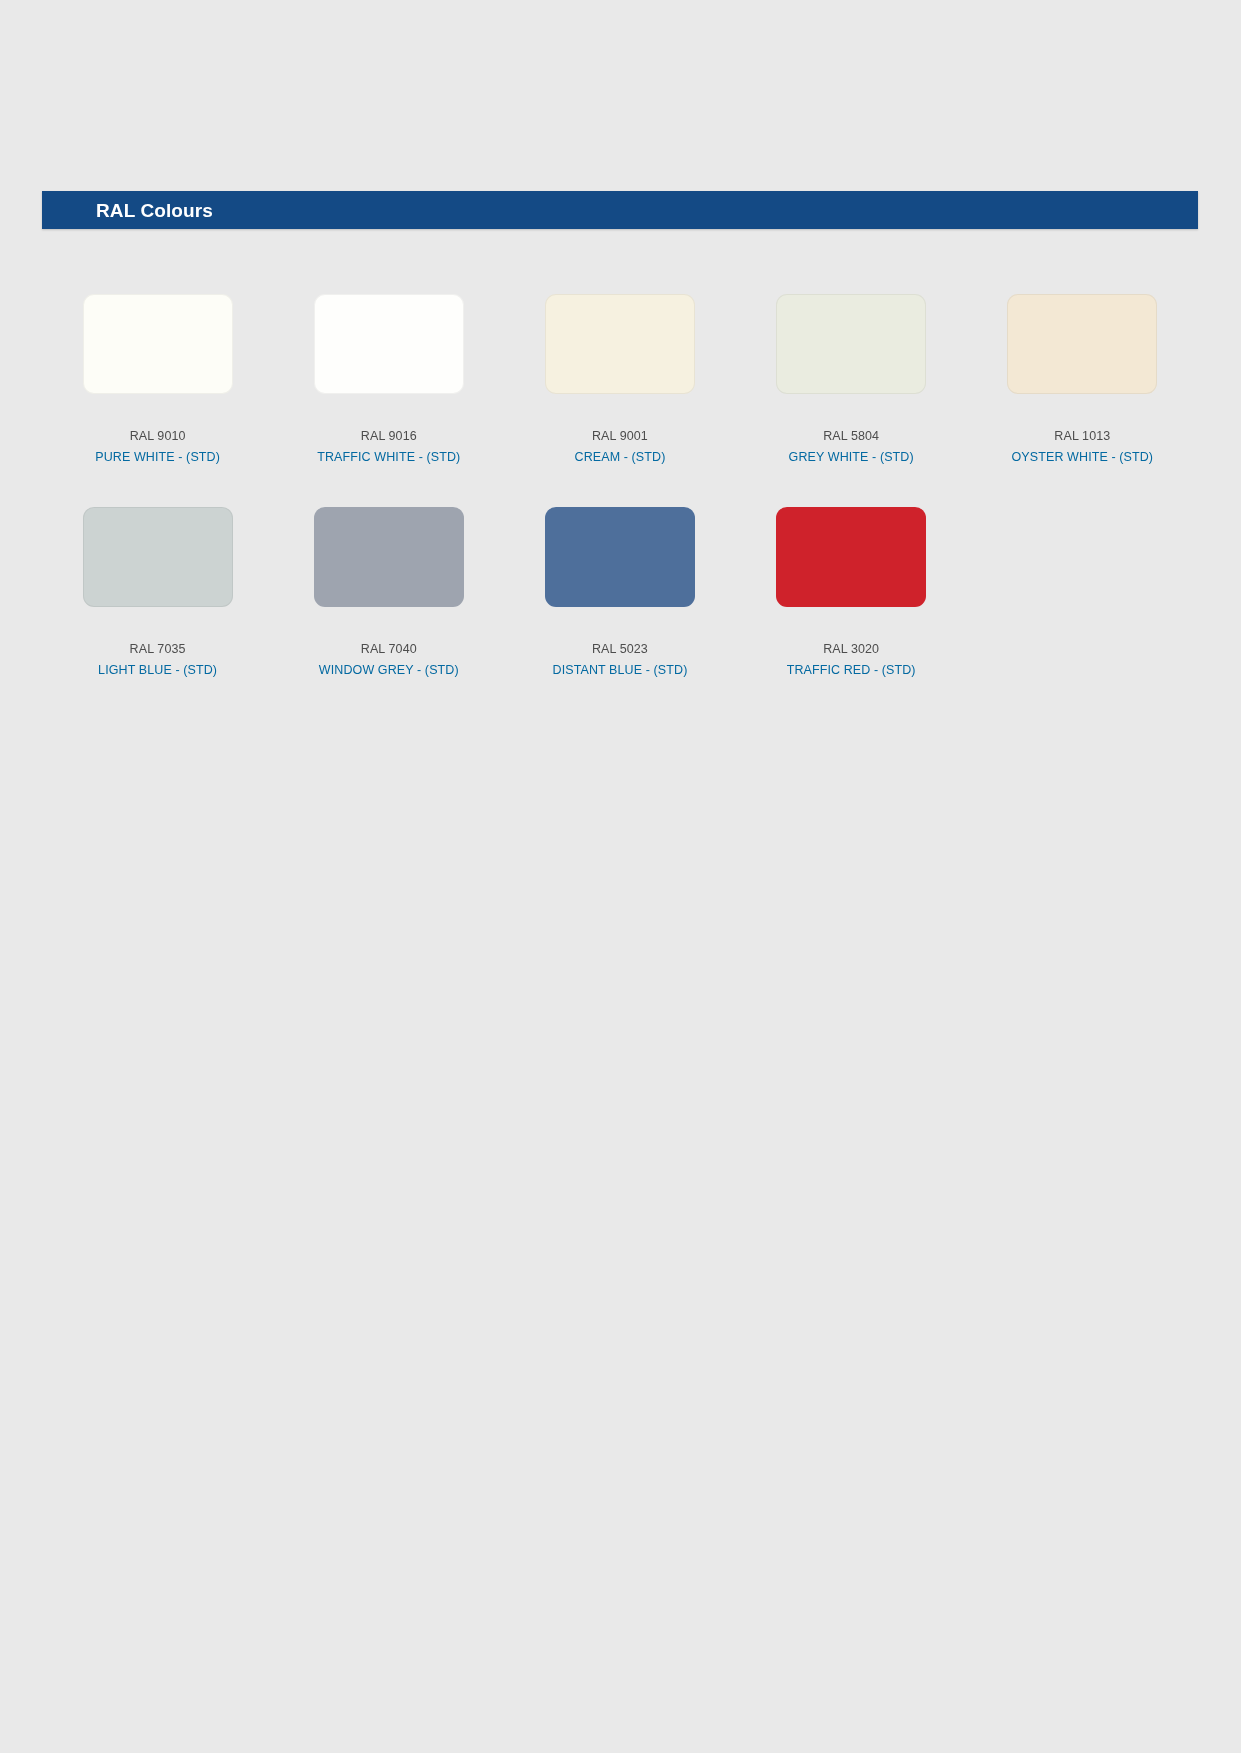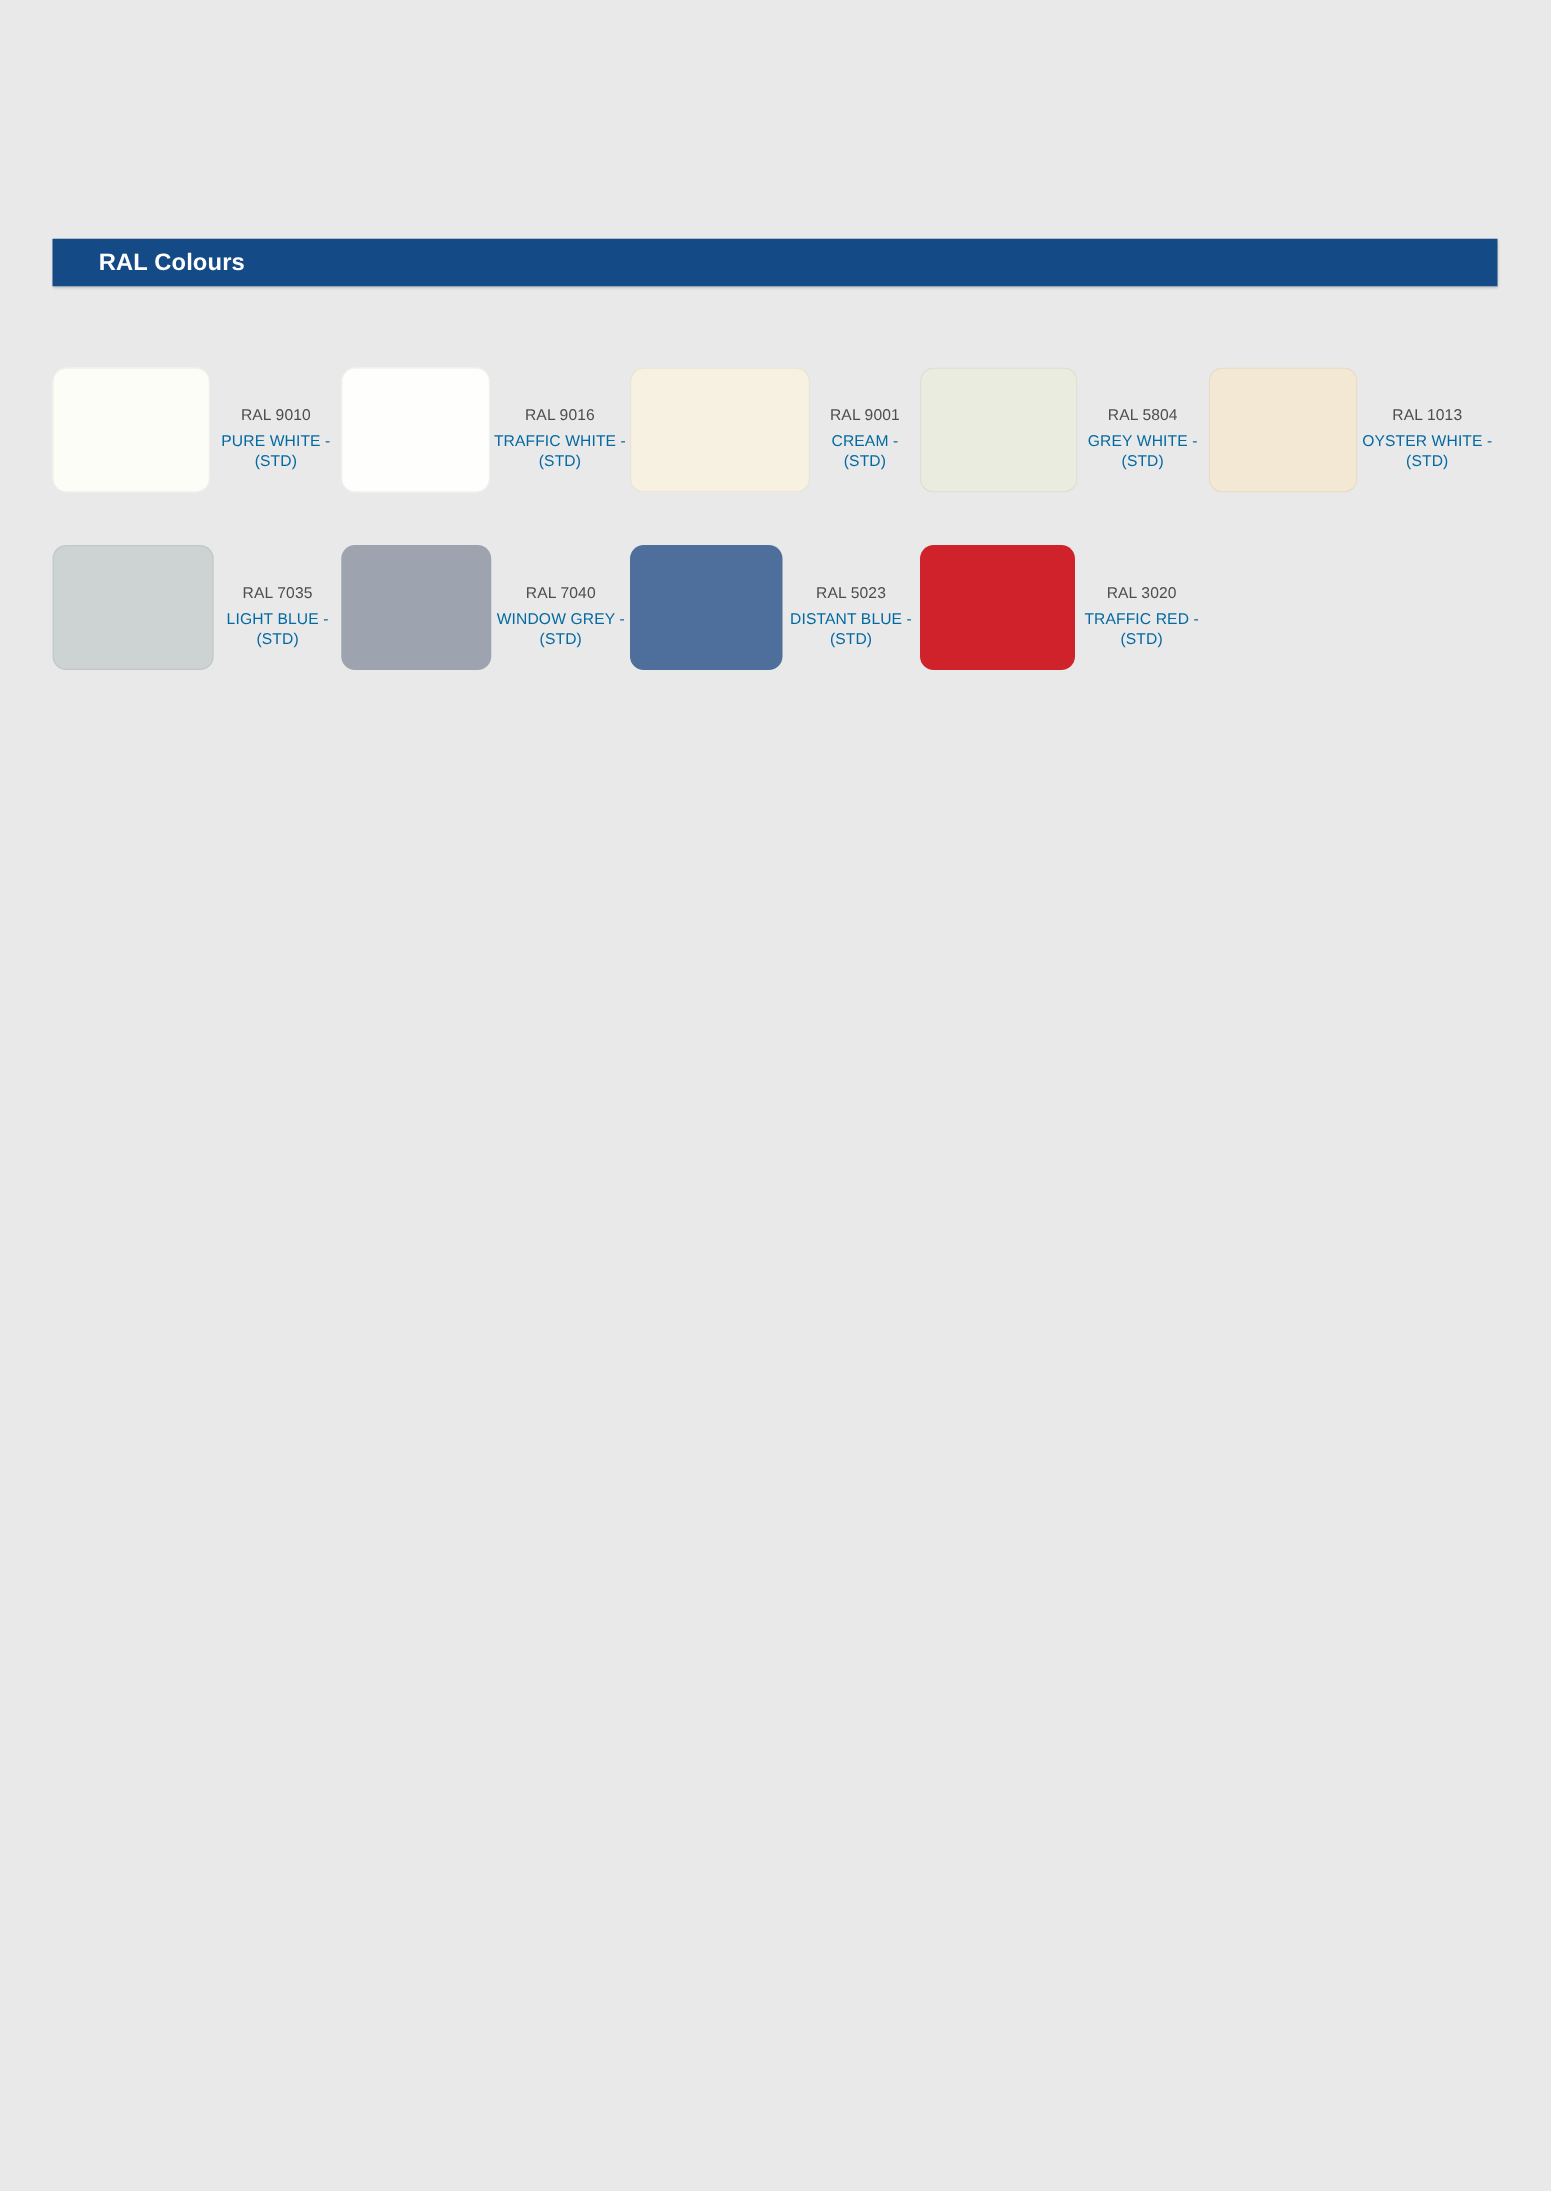--- a/index.html
+++ b/index.html
@@ -29,20 +29,21 @@
   .section-header {
     position: absolute;
     left: 42px;
     top: 191px;
     width: 1156px;
     height: 38px;
     background: #144a85;
     display: flex;
     align-items: center;
     box-shadow: 0 1px 2px rgba(0,0,0,0.18);
+    padding-left: 17px;
   }
   .section-header-title {
     color: #ffffff;
     font-size: 19px;
     font-weight: bold;
     letter-spacing: 0.1px;
     padding-left: 37px;
     line-height: 1;
   }
 
@@ -56,22 +57,23 @@
     flex-direction: column;
     row-gap: 42px;
   }
   .swatch-row {
     display: flex;
     width: 100%;
   }
   .swatch-cell {
     width: 20%;
     display: flex;
-    flex-direction: row;
+    flex-direction: column;
     align-items: center;
+    gap: 20px;
   }
   .swatch-chip {
     width: 150px;
     height: 100px;
     border-radius: 11px;
   }
   .swatch-chip.has-border {
     box-shadow: inset 0 0 0 1px rgba(0,0,0,0.055);
   }
   .swatch-caption {

